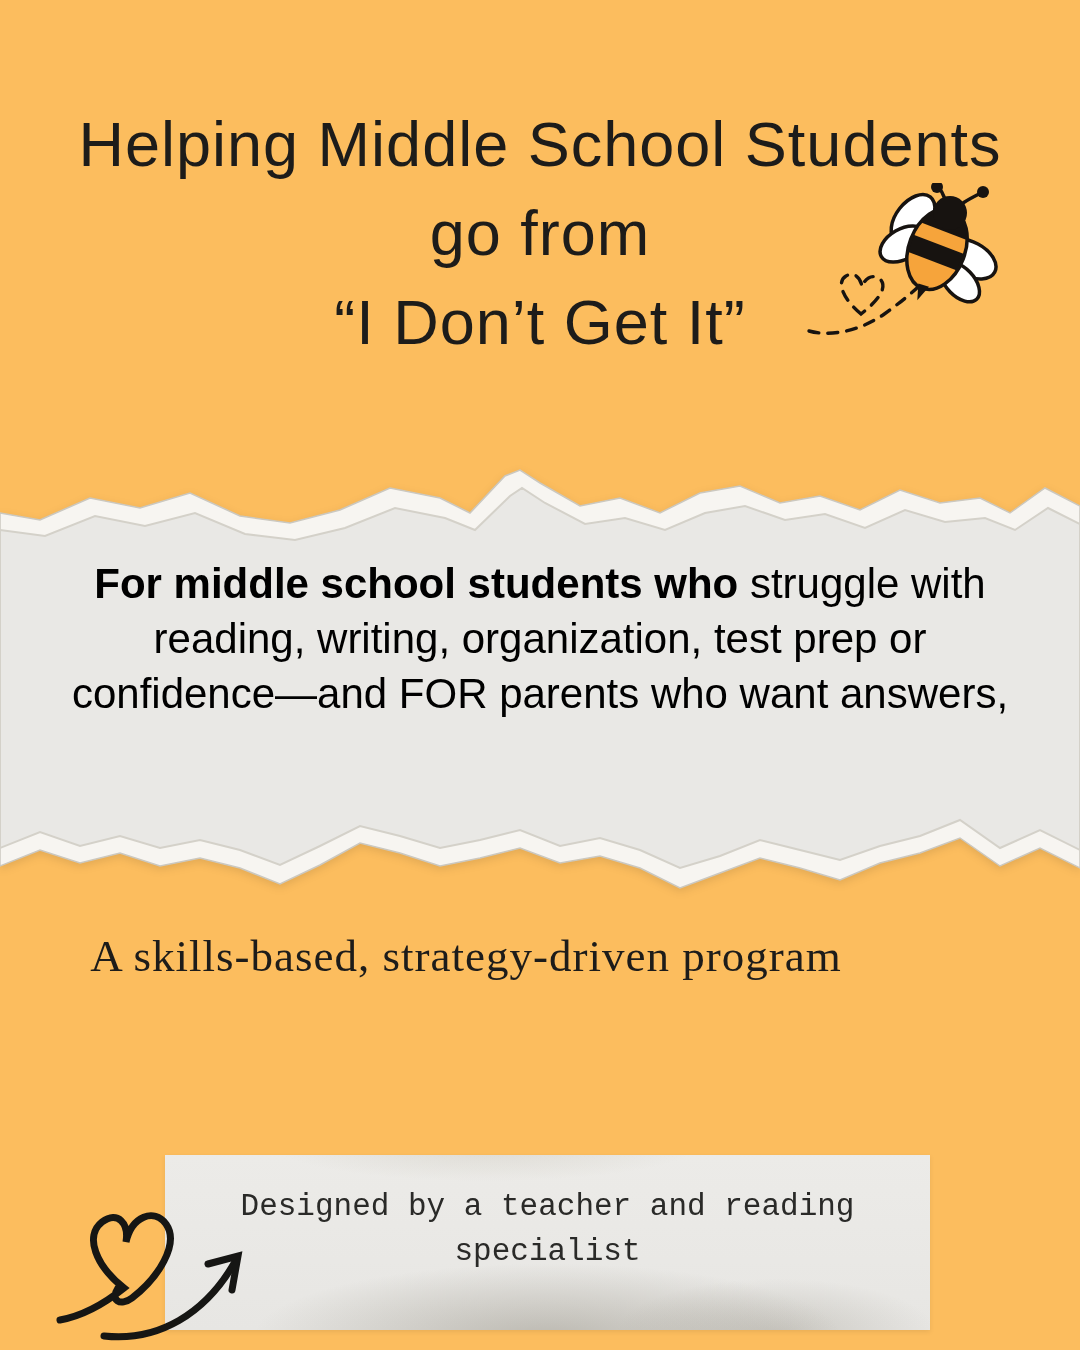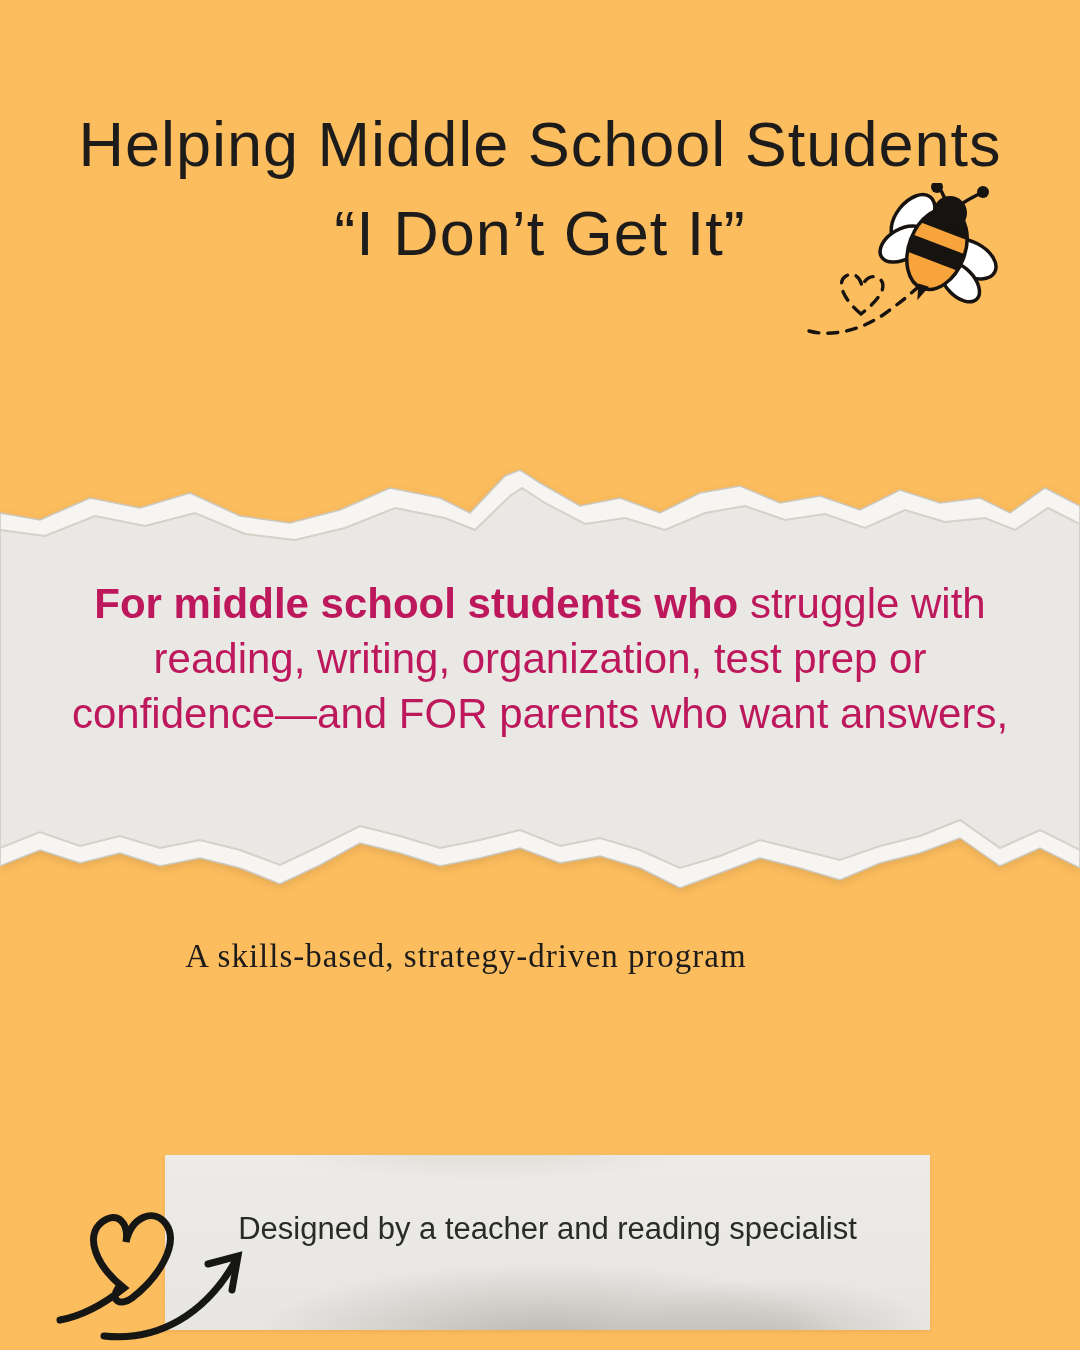--- a/index.html
+++ b/index.html
@@ -13,52 +13,53 @@
   .headline{position:absolute;top:100px;left:0;width:1080px;text-align:center;}
   .h-line{font-size:63px;line-height:89px;font-weight:400;letter-spacing:1px;color:#1D1C1A;}
   .h-line.bold{font-weight:700;font-size:62px;letter-spacing:0px;}
   
   .bee-svg{position:absolute;left:795px;top:183px;width:225px;height:160px;}
   
   .torn-svg{position:absolute;left:0;top:468px;width:1080px;height:430px;
             filter:drop-shadow(0 3px 4px rgba(0,0,0,0.10));}
   .paper-text{
     position:absolute;top:556px;left:40px;width:1000px;text-align:center;
-    font-size:42px;line-height:55px;color:#be185d;margin-top:20px;
+    font-size:42px;line-height:55px;color:#000000;
   }
   .paper-text b{font-weight:700;}
   
   .program-text{
     position:absolute;top:916px;left:0;width:932px;text-align:center;
     font-family:cursive;
-    font-size:33px;line-height:80px;letter-spacing:1px;color:#1D1C1A;
+    font-size:45px;line-height:80px;letter-spacing:1px;color:#1D1C1A;
   }
   
   .cred-box{
     position:absolute;left:165px;top:1155px;width:765px;height:175px;
     background:
       radial-gradient(55% 60% at 50% 104%, rgba(118,112,96,0.38), rgba(118,112,96,0) 70%),
       radial-gradient(30% 45% at 80% 102%, rgba(118,112,96,0.25), rgba(118,112,96,0) 70%),
       radial-gradient(40% 30% at 42% -6%, rgba(160,150,125,0.20), rgba(160,150,125,0) 70%),
       linear-gradient(#ECEBE8,#E7E6E3);
     display:flex;flex-direction:column;justify-content:center;align-items:center;
     padding-bottom:28px;box-sizing:border-box;
     box-shadow:0 2px 5px rgba(0,0,0,0.08);
   }
-  .cred-line{font-size:31px;line-height:45px;color:#2A2A28;text-align:center;}
+  .cred-line{font-size:31px;line-height:45px;color:#2A2A28;text-align:center;font-family:Liberation Mono, monospace;}
   
   .doodle-svg{position:absolute;left:48px;top:1198px;width:270px;height:152px;}
 </style>
 </head>
 <body>
 
 <div class="poster">
 
   <div class="headline">
     <div class="h-line">Helping Middle School Students</div>
+    <div class="h-line">go from</div>
     <div class="h-line">“I Don’t Get It”</div>
   </div>
 
   <svg class="bee-svg" viewBox="0 0 225 160">
 
     <g fill="none" stroke="#171310" stroke-width="3.4" stroke-dasharray="10 9" stroke-linecap="round">
       <path d="M14,148 C36,154 64,148 88,132 C102,122 112,114 122,105"></path>
       <path d="M66,131 C48,116 41,99 51,93 C59,88 66,95 67,104 C70,94 79,91 85,96 C93,104 84,117 66,131 Z"></path>
     </g>
 

